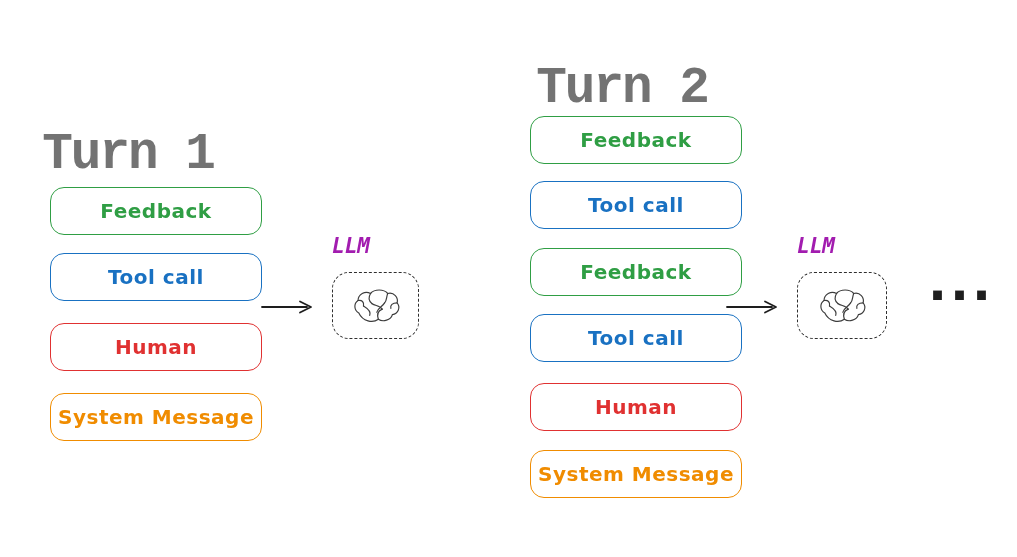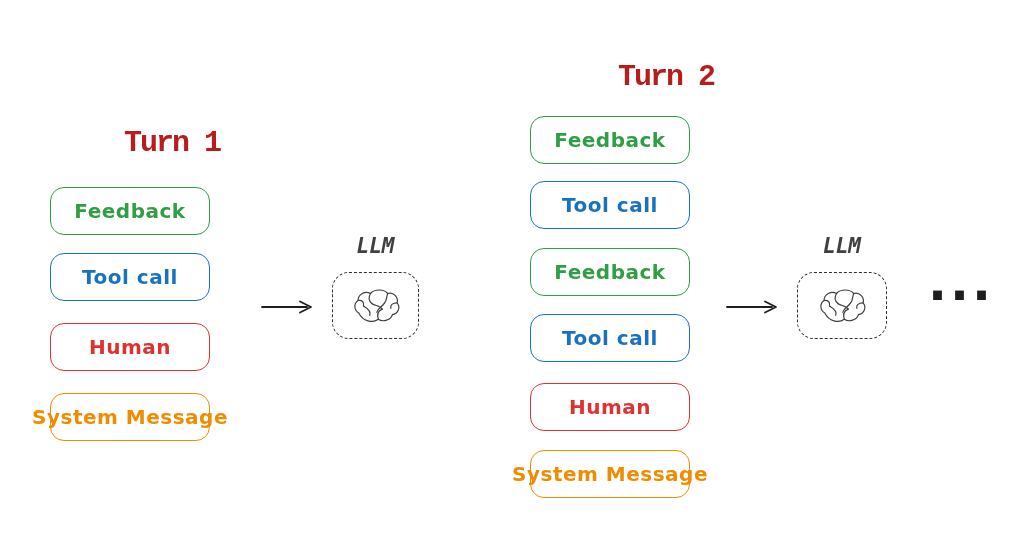--- a/index.html
+++ b/index.html
@@ -7,54 +7,53 @@
     position: relative;
     width: 1017px;
     height: 557px;
     background: #ffffff;
     overflow: hidden;
     font-family: "DejaVu Sans", sans-serif;
   }
   .turn-title {
     position: absolute;
     width: 184px;
-    text-align: right;
+    text-align: center;
     font-family: "Liberation Mono", "DejaVu Sans Mono", monospace;
     font-weight: 700;
-    font-size: 30px;
+    font-size: 51px;
     letter-spacing: -2px;
-    color: #b91c1c;
+    color: #737373;
     white-space: nowrap;
   }
   .box {
     position: absolute;
-    width: 160px;
+    width: 212px;
     height: 48px;
     border: 1.8px solid currentColor;
     border-radius: 14px;
     box-sizing: border-box;
     display: flex;
     align-items: center;
     justify-content: center;
     background: #ffffff;
   }
   .box-label {
     font-size: 20px;
     font-weight: 600;
     letter-spacing: 0.5px;
     white-space: nowrap;
   }
   .llm-label {
     position: absolute;
-    text-align: center;
     font-family: "DejaVu Sans Mono", monospace;
     font-style: italic;
     font-weight: 700;
     font-size: 21px;
-    color: #404040;
+    color: #a21caf;
   }
   .llm-box {
     position: absolute;
     border: 1.8px dashed #2f2f2f;
     border-radius: 17px;
     box-sizing: border-box;
     display: flex;
     align-items: center;
     justify-content: center;
     background: #ffffff;

